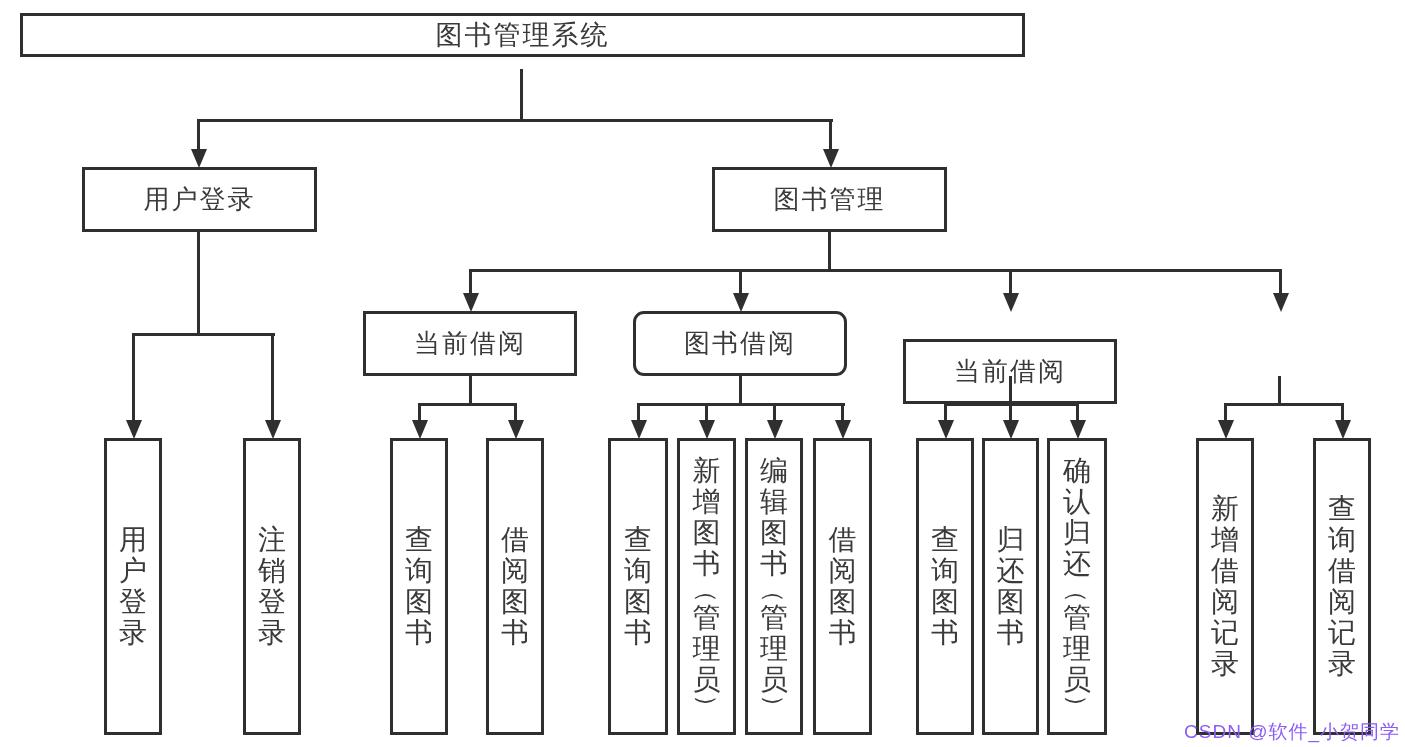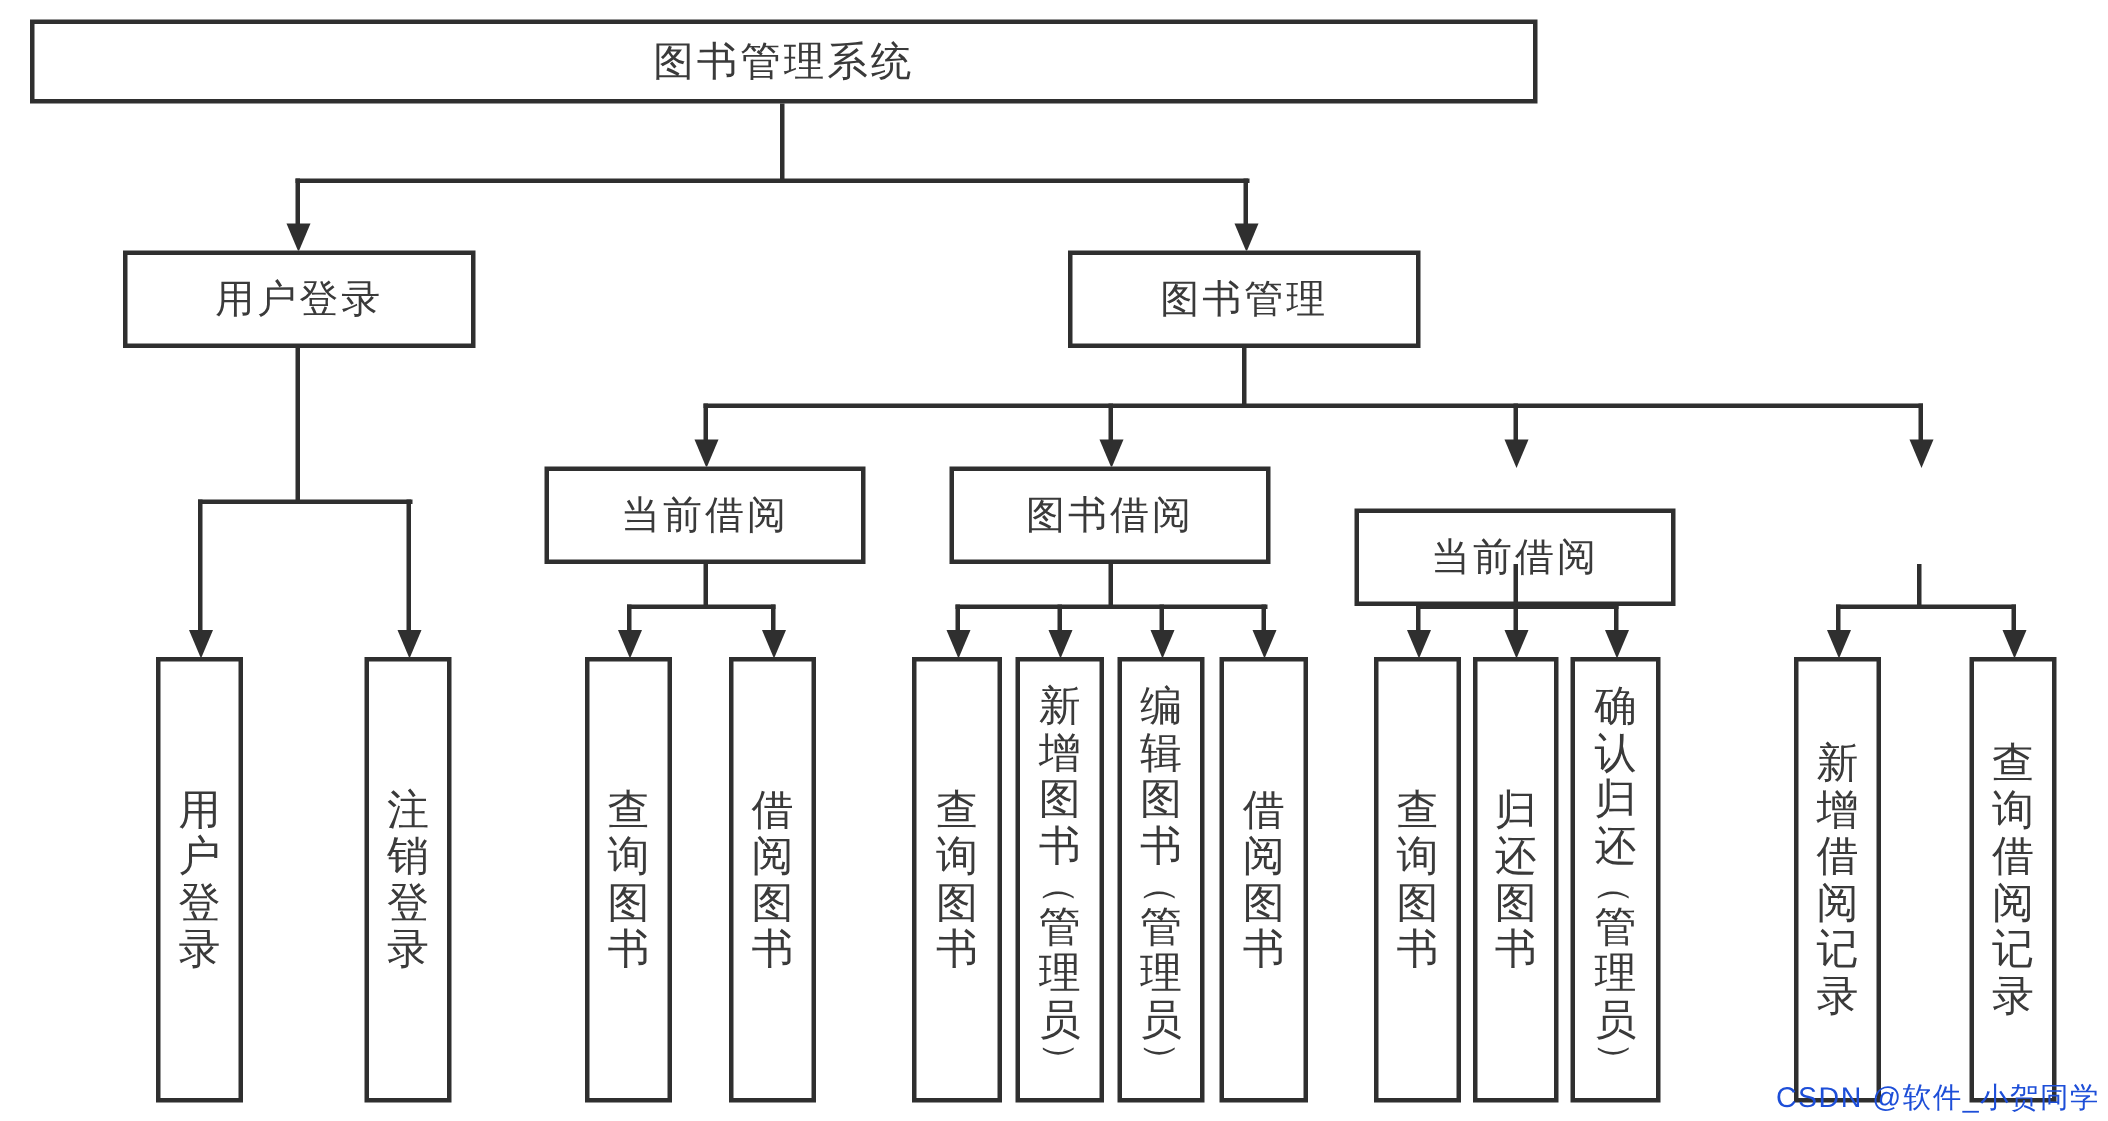--- a/index.html
+++ b/index.html
@@ -37,33 +37,33 @@
   .arrow{
     position:absolute;width:0;height:0;
     border-left:8px solid transparent;
     border-right:8px solid transparent;
     border-top:19px solid #2f2f2f;
   }
   .watermark{
     position:absolute;
     right:5px;bottom:2px;
     font-size:19px;
-    color:#1d4ed8;
+    color:#8b5cf6;
     z-index:10;
     letter-spacing:1px;
     white-space:nowrap;
     margin-top:23px;
   }
 </style>
 </head>
 <body>
 
 <div id="canvas">
 
-  <div class="box root" style="left:20px;top:13px;width:1005px;height:56px;">图书管理系统</div>
+  <div class="box root" style="left:20px;top:13px;width:1005px;height:44px;">图书管理系统</div>
 
   <div class="vline" style="left:520px;top:69px;width:3px;height:52px;"></div>
   <div class="hline" style="left:197px;top:119px;width:636px;height:3px;"></div>
   <div class="vline" style="left:197px;top:119px;width:3px;height:31px;"></div>
   <div class="arrow" style="left:191px;top:149px;"></div>
   <div class="vline" style="left:829px;top:119px;width:3px;height:31px;"></div>
   <div class="arrow" style="left:823px;top:149px;"></div>
 
   <div class="box" style="left:82px;top:167px;width:235px;height:65px;">用户登录</div>
   <div class="box" style="left:712px;top:167px;width:235px;height:65px;">图书管理</div>
@@ -80,21 +80,21 @@
   <div class="vline" style="left:469px;top:269px;width:3px;height:25px;"></div>
   <div class="arrow" style="left:463px;top:293px;"></div>
   <div class="vline" style="left:739px;top:269px;width:3px;height:25px;"></div>
   <div class="arrow" style="left:733px;top:293px;"></div>
   <div class="vline" style="left:1009px;top:269px;width:3px;height:25px;"></div>
   <div class="arrow" style="left:1003px;top:293px;"></div>
   <div class="vline" style="left:1279px;top:269px;width:3px;height:25px;"></div>
   <div class="arrow" style="left:1273px;top:293px;"></div>
 
   <div class="box" style="left:363px;top:311px;width:214px;height:65px;">当前借阅</div>
-  <div class="box" style="left:633px;top:311px;width:214px;height:65px;">图书借阅</div>
+  <div class="box" style="left:633px;top:311px;width:214px;height:65px;border-radius:11px;">图书借阅</div>
   <div class="box" style="left:903px;top:311px;width:214px;height:65px;margin-top:28px;">当前借阅</div>
 
   <div class="vline" style="left:469px;top:376px;width:3px;height:30px;"></div>
   <div class="hline" style="left:418px;top:403px;width:99px;height:3px;"></div>
   <div class="vline" style="left:418px;top:403px;width:3px;height:18px;"></div>
   <div class="arrow" style="left:412px;top:420px;"></div>
   <div class="vline" style="left:514px;top:403px;width:3px;height:18px;"></div>
   <div class="arrow" style="left:508px;top:420px;"></div>
 
   <div class="vline" style="left:739px;top:376px;width:3px;height:30px;"></div>

